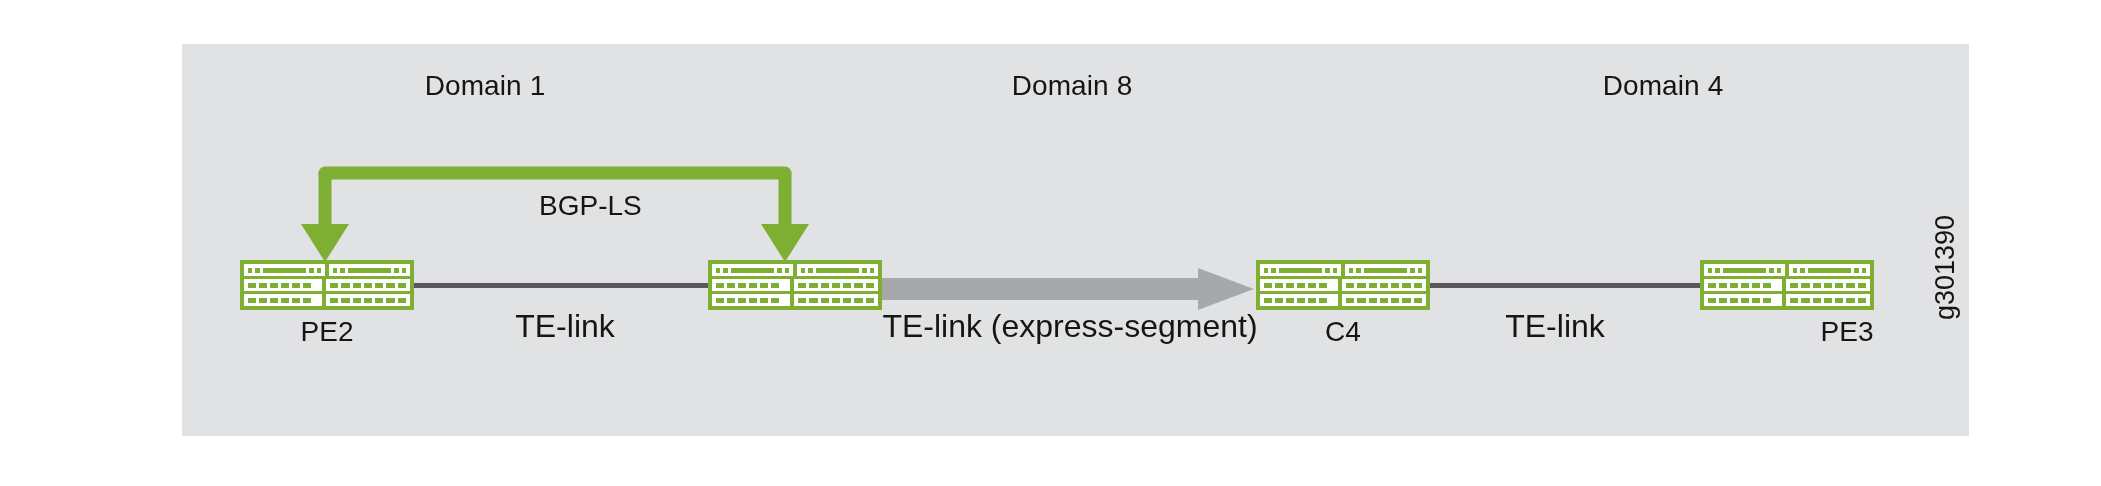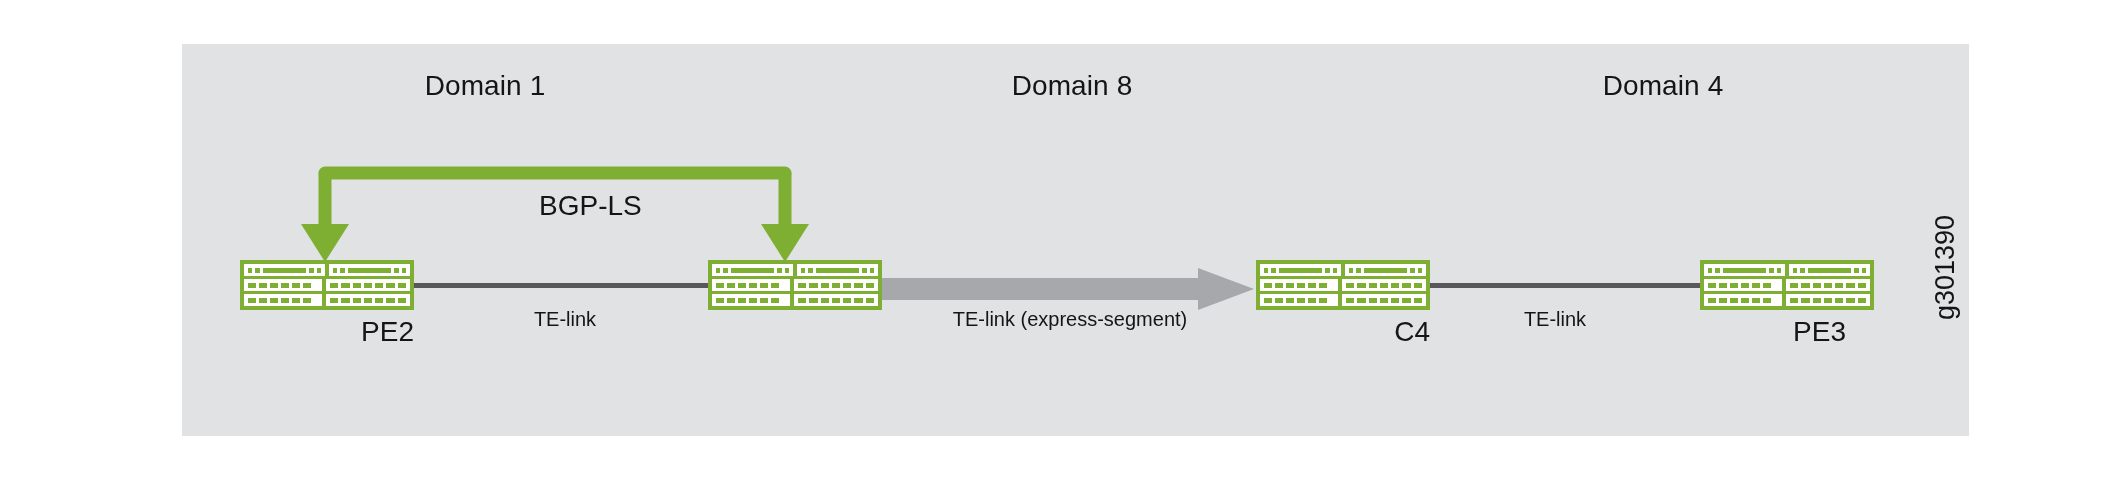--- a/index.html
+++ b/index.html
@@ -91,27 +91,27 @@
     position: absolute;
     height: 5px;
     background: #58585a;
   }
 
   
   .node-label {
     position: absolute;
     font-size: 28px;
     color: #151515;
-    text-align: right;
+    text-align: center;
     white-space: nowrap;
     font-family: "Liberation Sans", sans-serif;
   }
   .link-label {
     position: absolute;
-    font-size: 20px;
+    font-size: 32px;
     color: #151515;
     text-align: center;
     white-space: nowrap;
     font-family: "Liberation Sans", sans-serif;
   }
 
   
   #bgp-arrow {
     position: absolute;
     left: 300px;
@@ -410,21 +410,21 @@
         <span class="dash seg2"></span>
           <span class="dash seg2"></span>
           <span class="dash seg2"></span>
           <span class="dash seg2"></span>
           <span class="dash seg2"></span>
           <span class="dash seg2"></span>
           <span class="dash seg2"></span>
       </div>
     </div>
   </div>
-  <div class="node-label" style="left:1672px; top:316px; width:174px;">PE3</div>
+  <div class="node-label" style="left:1760px; top:316px; width:174px;">PE3</div>
 
   <div class="link-label" style="left:430px; top:308px; width:270px;">TE-link</div>
   <div class="link-label" style="left:860px; top:308px; width:420px;">TE-link (express-segment)</div>
   <div class="link-label" style="left:1420px; top:308px; width:270px;">TE-link</div>
 
   <div id="watermark">g301390</div>
 
 </div>
 
 </body></html>

